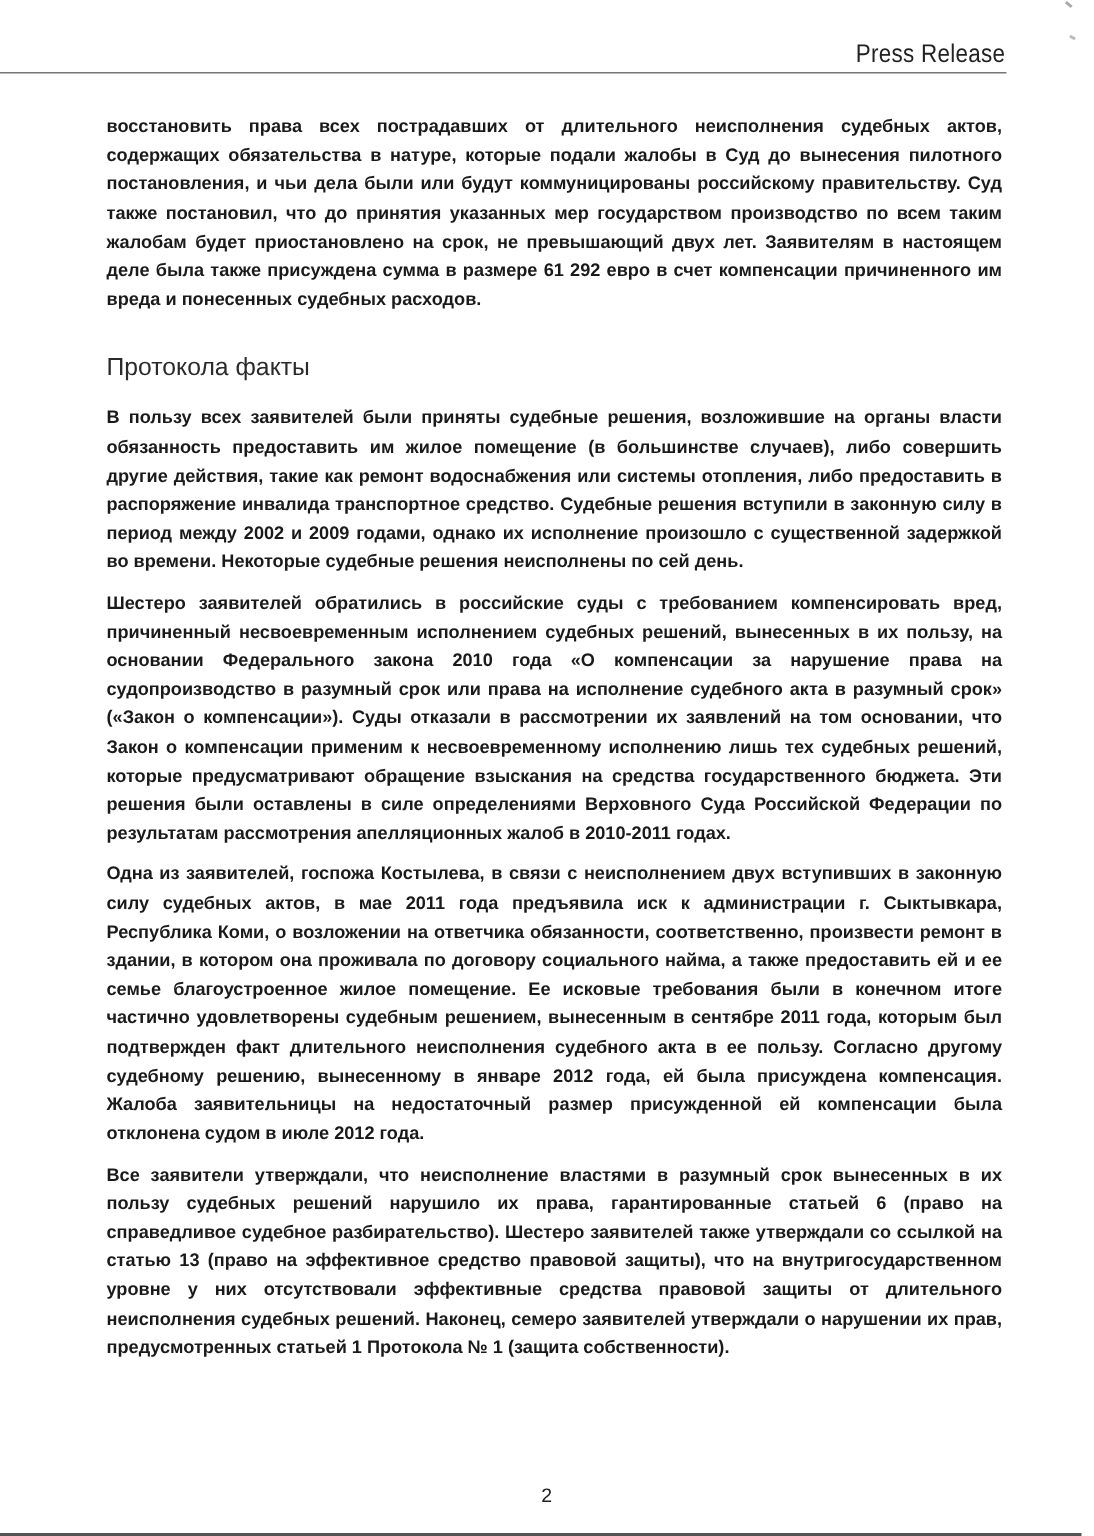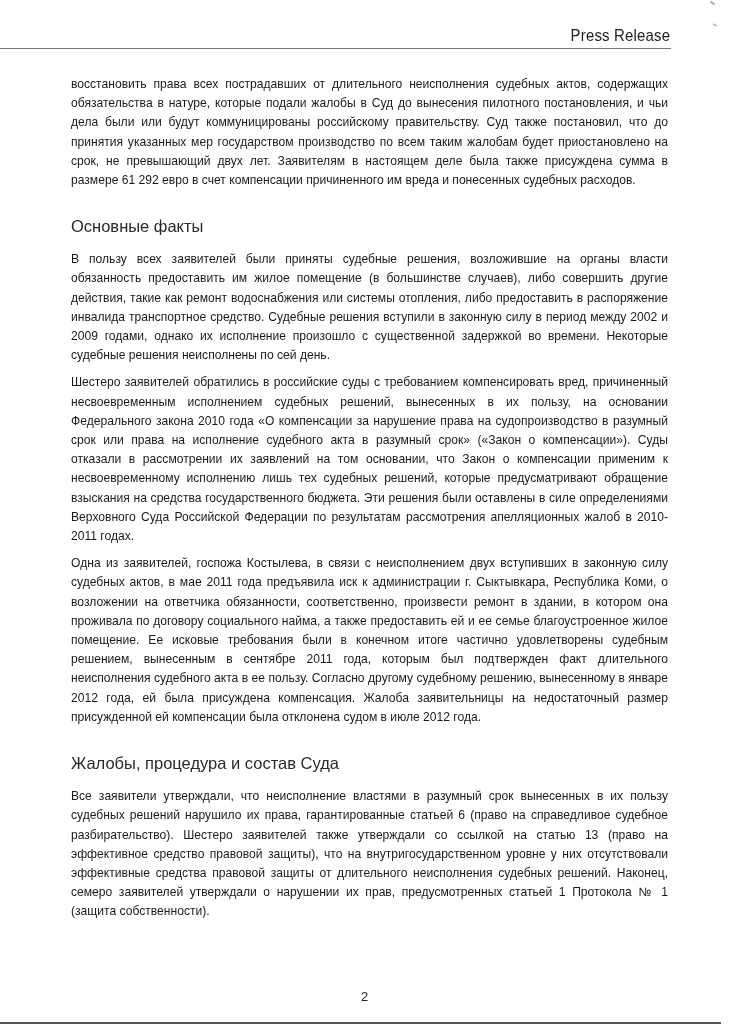--- a/index.html
+++ b/index.html
@@ -13,21 +13,21 @@
     transform: scaleX(0.88); transform-origin: right center; color: #222;
   }
   .header-rule {
     position: absolute; left: 0; right: 58px; top: 48px; height: 0;
     border-top: 1px solid #777;
   }
   .content {
     position: absolute; left: 71px; top: 75px; width: 597px;
     font-size: 12.1px; line-height: 19.2px;
   }
-  .para { margin: 0 0 8px 0; text-align: justify; }
+  .para { margin: 0 0 8px 0; text-align: justify; font-weight: bold; }
   .heading {
     font-size: 16.5px; font-weight: normal; color: #2a2a2a; margin: 26px 0 14px 0; line-height: 20px;
   }
   .page-number {
     position: absolute; left: 0; width: 729px; top: 989px; text-align: center;
     font-size: 13px; color: #222;
   }
   .bottom-edge {
     position: absolute; left: 0; right: 8px; bottom: 0; height: 2px; background: #555;
   }
@@ -39,23 +39,22 @@
 
 <div class="speck1"></div>
 <div class="speck2"></div>
 
 <div class="header-title">Press Release</div>
 <div class="header-rule"></div>
 
 <div class="content">
   <p class="para">восстановить права всех пострадавших от длительного неисполнения судебных актов, содержащих обязательства в натуре, которые подали жалобы в Суд до вынесения пилотного постановления, и чьи дела были или будут коммуницированы российскому правительству. Суд также постановил, что до принятия указанных мер государством производство по всем таким жалобам будет приостановлено на срок, не превышающий двух лет. Заявителям в настоящем деле была также присуждена сумма в размере 61 292 евро в счет компенсации причиненного им вреда и понесенных судебных расходов.</p>
 
-  <h2 class="heading">Основные факты</h2>
+  <h2 class="heading">Протокола факты</h2>
   <p class="para">В пользу всех заявителей были приняты судебные решения, возложившие на органы власти обязанность предоставить им жилое помещение (в большинстве случаев), либо совершить другие действия, такие как ремонт водоснабжения или системы отопления, либо предоставить в распоряжение инвалида транспортное средство. Судебные решения вступили в законную силу в период между 2002 и 2009 годами, однако их исполнение произошло с существенной задержкой во времени. Некоторые судебные решения неисполнены по сей день.</p>
   <p class="para">Шестеро заявителей обратились в российские суды с требованием компенсировать вред, причиненный несвоевременным исполнением судебных решений, вынесенных в их пользу, на основании Федерального закона 2010 года «О компенсации за нарушение права на судопроизводство в разумный срок или права на исполнение судебного акта в разумный срок» («Закон о компенсации»). Суды отказали в рассмотрении их заявлений на том основании, что Закон о компенсации применим к несвоевременному исполнению лишь тех судебных решений, которые предусматривают обращение взыскания на средства государственного бюджета. Эти решения были оставлены в силе определениями Верховного Суда Российской Федерации по результатам рассмотрения апелляционных жалоб в 2010-2011 годах.</p>
   <p class="para">Одна из заявителей, госпожа Костылева, в связи с неисполнением двух вступивших в законную силу судебных актов, в мае 2011 года предъявила иск к администрации г. Сыктывкара, Республика Коми, о возложении на ответчика обязанности, соответственно, произвести ремонт в здании, в котором она проживала по договору социального найма, а также предоставить ей и ее семье благоустроенное жилое помещение. Ее исковые требования были в конечном итоге частично удовлетворены судебным решением, вынесенным в сентябре 2011 года, которым был подтвержден факт длительного неисполнения судебного акта в ее пользу. Согласно другому судебному решению, вынесенному в январе 2012 года, ей была присуждена компенсация. Жалоба заявительницы на недостаточный размер присужденной ей компенсации была отклонена судом в июле 2012 года.</p>
 
-  <h2 class="heading">Жалобы, процедура и состав Суда</h2>
   <p class="para">Все заявители утверждали, что неисполнение властями в разумный срок вынесенных в их пользу судебных решений нарушило их права, гарантированные статьей 6 (право на справедливое судебное разбирательство). Шестеро заявителей также утверждали со ссылкой на статью 13 (право на эффективное средство правовой защиты), что на внутригосударственном уровне у них отсутствовали эффективные средства правовой защиты от длительного неисполнения судебных решений. Наконец, семеро заявителей утверждали о нарушении их прав, предусмотренных статьей 1 Протокола № 1 (защита собственности).</p>
 </div>
 
 <div class="page-number">2</div>
 <div class="bottom-edge"></div>
 
 </body></html>

